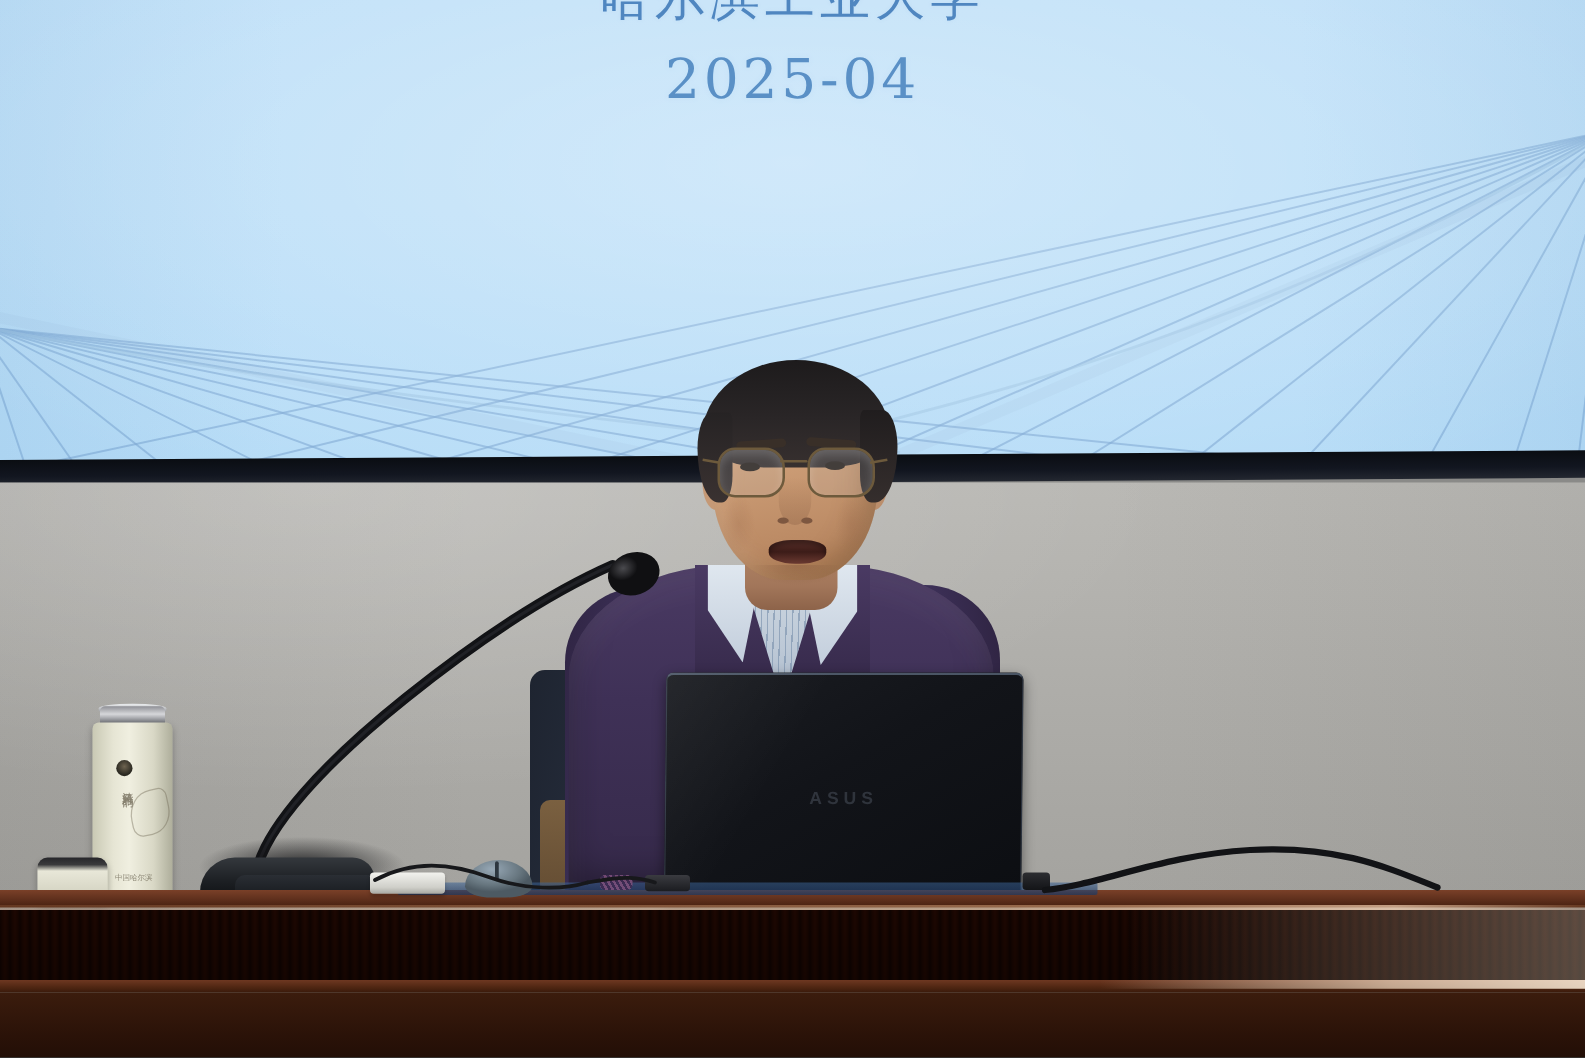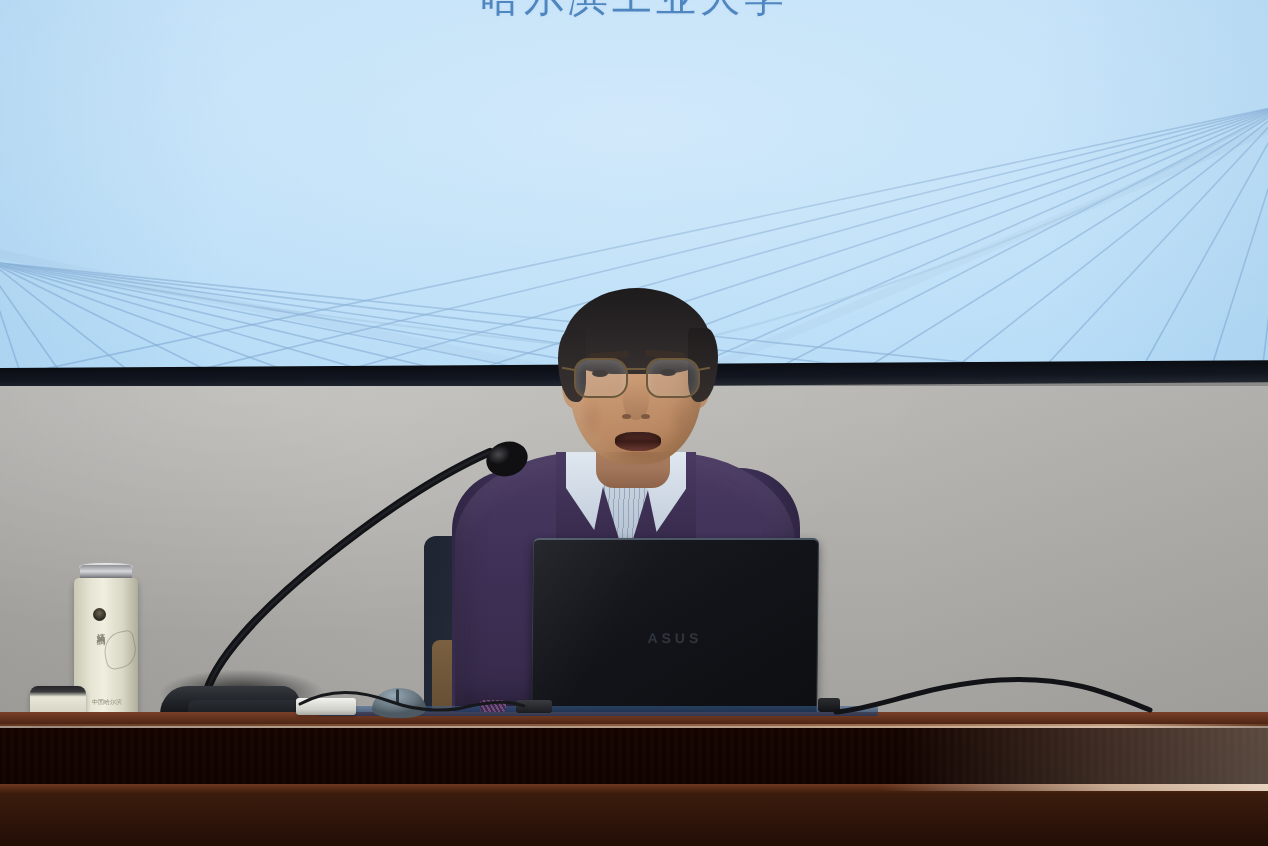--- a/index.html
+++ b/index.html
@@ -399,20 +399,21 @@
       <line x1="1290" y1="104" x2="30" y2="372"></line>
       <line x1="1290" y1="120" x2="1210" y2="372"></line>
       <line x1="1290" y1="140" x2="1262" y2="372"></line>
 
       <path class="deck" d="M1290 104 C 1120 200, 900 300, 600 362" fill="none"></path>
     </svg>
 
     <div class="falloff"></div>
 
     <div class="title-cn">哈尔滨工业大学</div>
+    <div class="title-date">2025-04</div>
   </div>
 
   <div id="screen-band" class="tilt"></div>
 
   <div id="wall">
     <div class="shade"></div>
   </div>
 
   <div class="chair-back"></div>
   <div class="chair-tan"></div>

